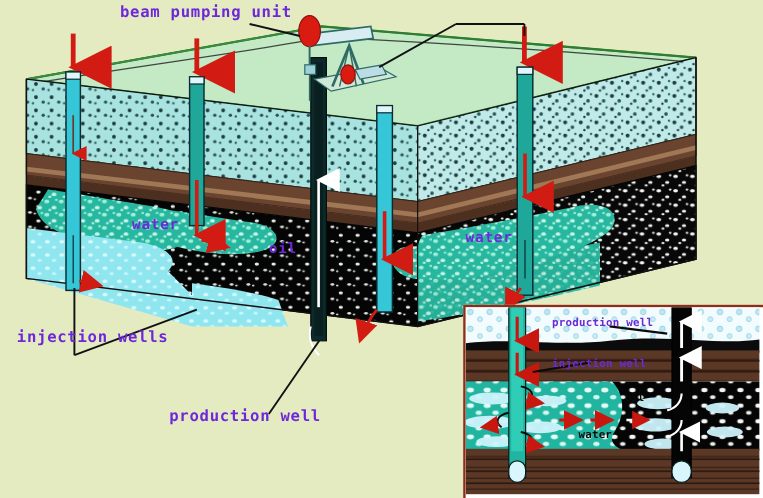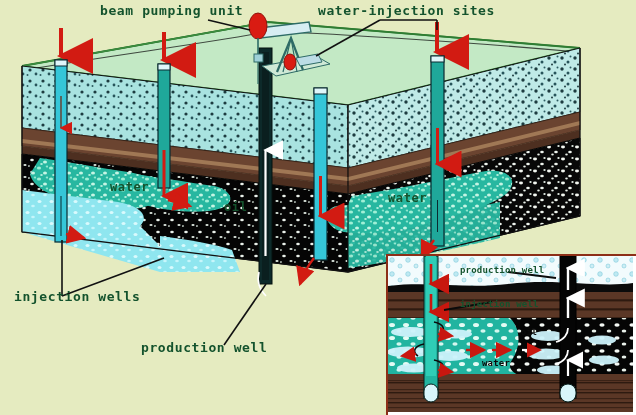--- a/index.html
+++ b/index.html
@@ -7,21 +7,21 @@
   body{
     width:636px;height:415px;overflow:hidden;
     background:#e5ebc0;
     font-family:"DejaVu Sans Mono","Liberation Mono",monospace;
     position:relative;
   }
   #stage{position:absolute;left:0;top:0;width:636px;height:415px;}
   svg.layer{position:absolute;left:0;top:0;width:636px;height:415px;overflow:visible;}
   .lbl{
     position:absolute;
-    color:#14532d;
+    color:#6d28d9;
     font-family:"DejaVu Sans Mono","Liberation Mono",monospace;
     font-weight:700;
     white-space:nowrap;
     letter-spacing:.6px;
     line-height:1;
   }
   .lbl-top{font-size:13px;}
   .lbl-mid{font-size:12px;}
   .lbl-bot{font-size:13px;}
   .lbl-inset{font-size:9px;letter-spacing:.2px;}
@@ -215,29 +215,28 @@
 
       <path d="M62,296 L62,290 L62,240" stroke-width="1.6"></path>
       <path d="M62,296 L164,258" stroke-width="1.6"></path>
 
       <path d="M224,345 L266,284" stroke-width="1.6"></path>
     </g>
   </svg>
 
   <div class="lbl lbl-top" style="left:100px;top:4px;">beam pumping unit</div>
 
-  <div class="lbl lbl-top" style="left:318px;top:4px;">water-injection sites</div>
 
   <div class="lbl lbl-mid" style="left:110px;top:181px;">water</div>
 
   <div class="lbl lbl-mid" style="left:224px;top:201px;">oil</div>
 
   <div class="lbl lbl-mid" style="left:388px;top:192px;">water</div>
 
-  <div class="lbl lbl-bot" style="left:14px;top:290px;">injection wells</div>
+  <div class="lbl lbl-bot" style="left:14px;top:275px;">injection wells</div>
 
   <div class="lbl lbl-bot" style="left:141px;top:341px;">production well</div>
 
   <div id="inset">
     <svg viewBox="0 0 245 156">
       <defs>
         <pattern id="iCap" width="16" height="14" patternUnits="userSpaceOnUse">
           <rect width="16" height="14" fill="#f2fbfd"></rect>
           <circle cx="4" cy="4" r="2.3" fill="#bfe9f2" stroke="#7fc9da" stroke-width=".6"></circle>
           <circle cx="12" cy="10" r="2" fill="#cdeef5" stroke="#7fc9da" stroke-width=".6"></circle>

